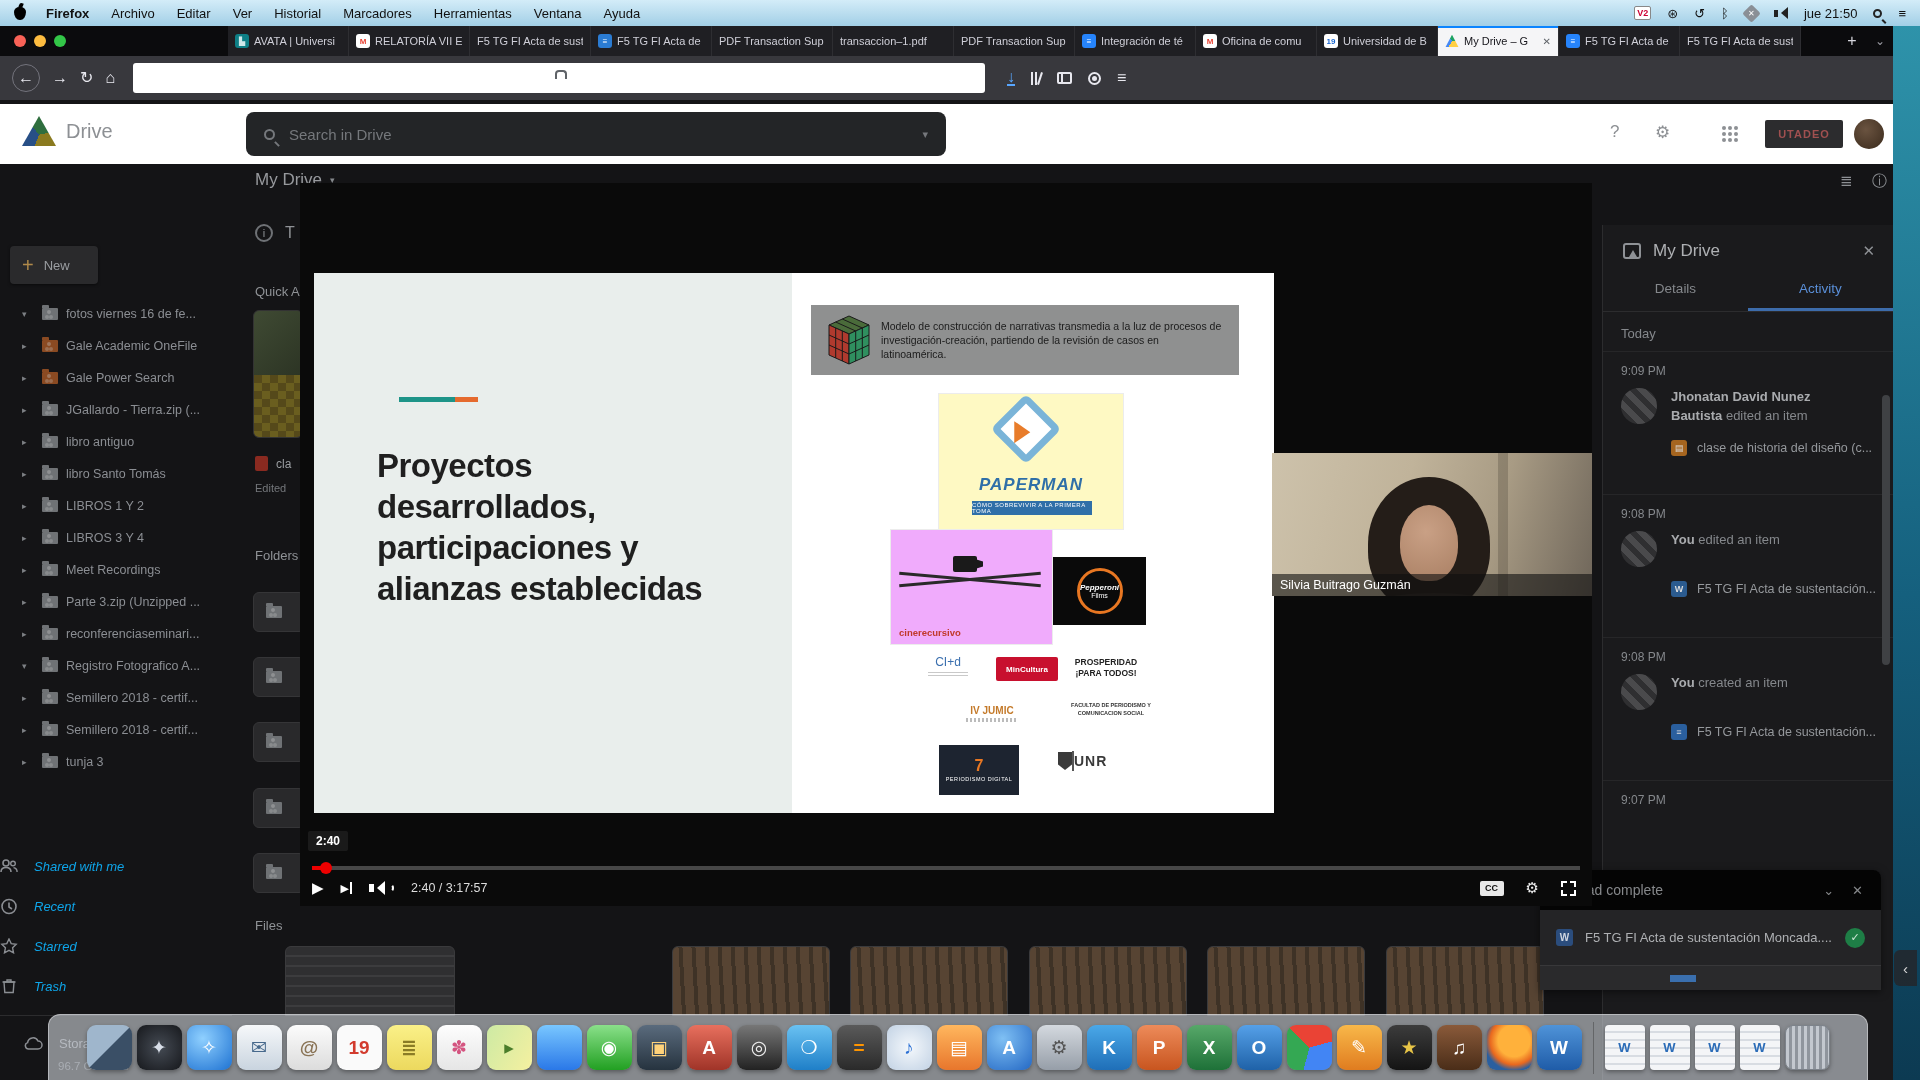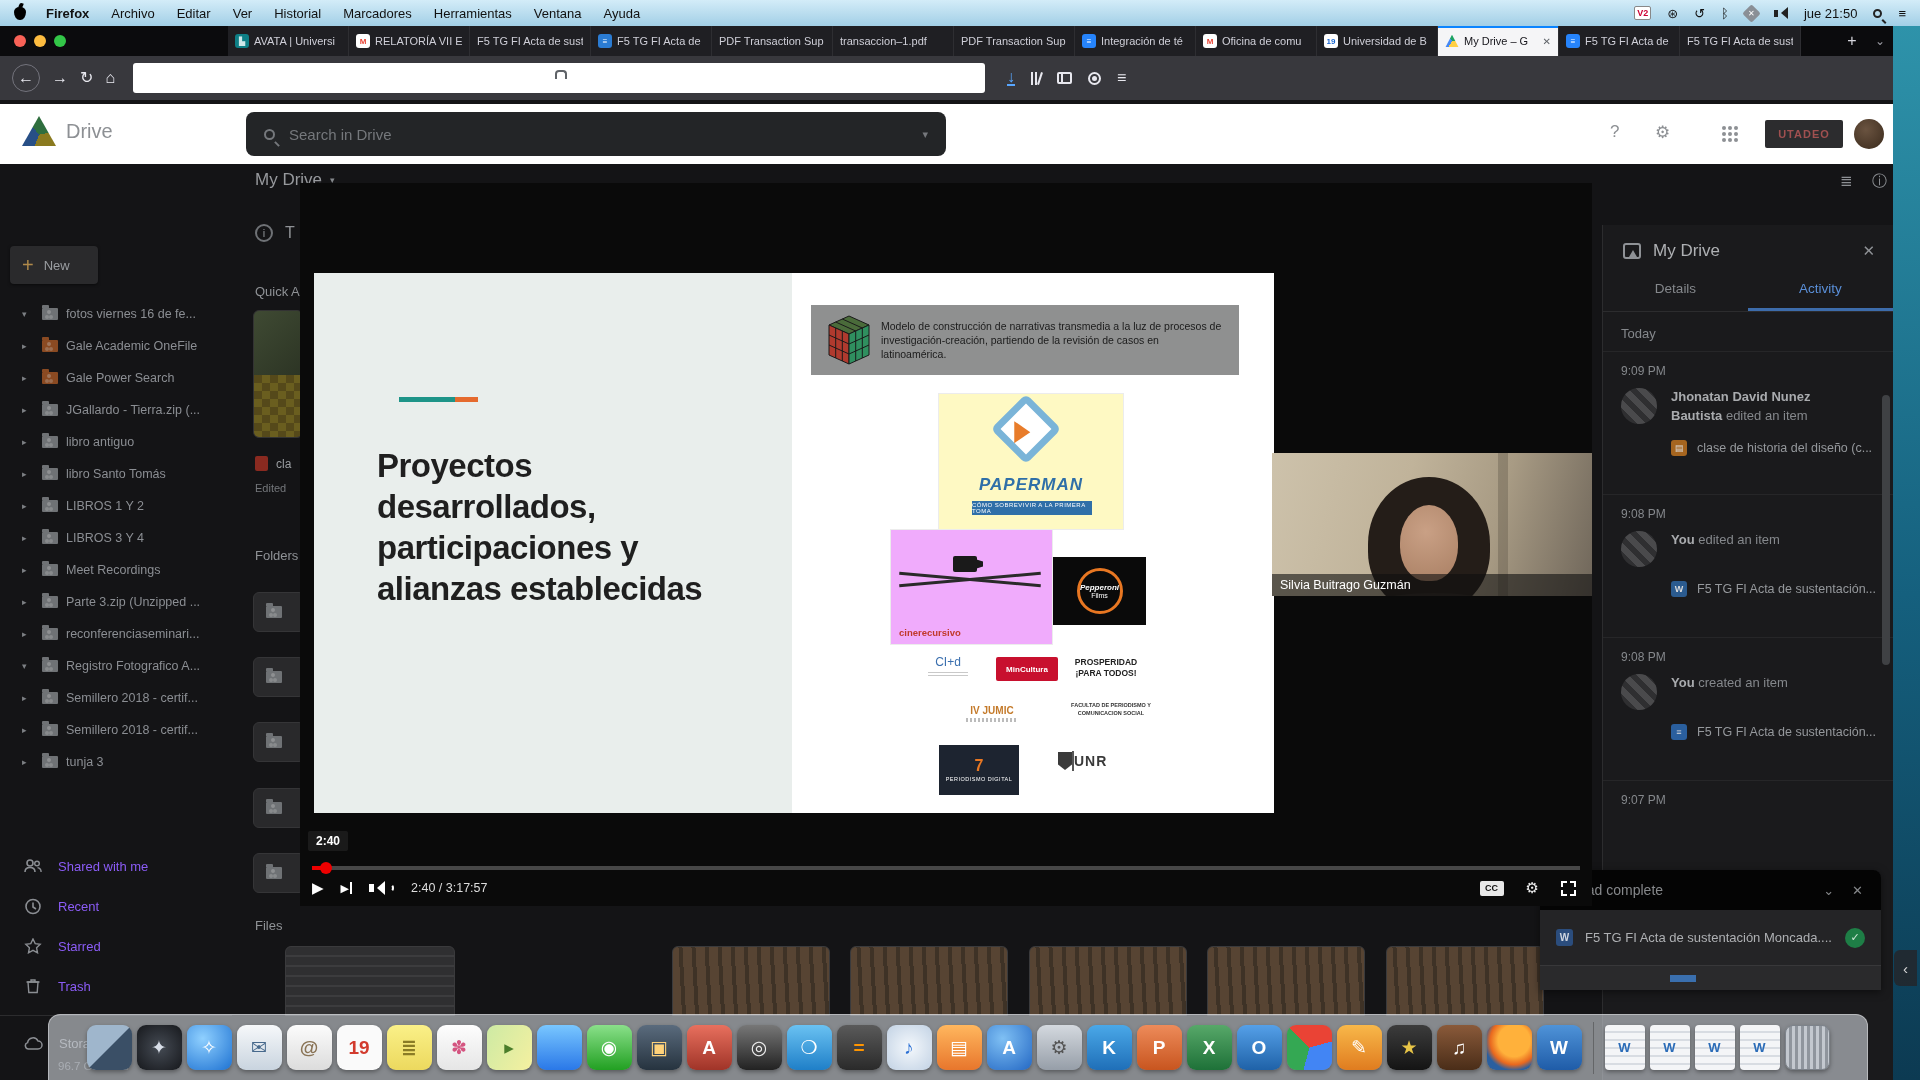--- a/index.html
+++ b/index.html
@@ -111,22 +111,22 @@
   .tree { position:absolute; left:0; top:138px; width:232px; }
   .titem { height:32px; display:flex; align-items:center; padding-left:22px; gap:8px; }
   .tarrow { width:12px; color:#7d8084; font-size:9px; }
   .fold { width:16px; height:12px; border-radius:1px; position:relative; flex:0 0 16px; }
   .fold::before { content:""; position:absolute; top:-3px; left:0; width:7px; height:3px;
     border-radius:1px 1px 0 0; background:inherit; }
   .fold::after { content:""; position:absolute; left:5px; top:2px; width:4px; height:4px; border-radius:50%;
     background:rgba(200,200,200,.35); box-shadow:-2px 5px 0 0px rgba(200,200,200,.3), 2px 5px 0 0px rgba(200,200,200,.3); }
   .tlabel { font-size:12.5px; color:#8b8e93; white-space:nowrap; overflow:hidden; flex:1; }
   .smenu { position:absolute; left:0; top:686px; width:232px; }
-  .smenu-item { height:40px; display:flex; align-items:center; gap:16px; padding-left:24px;
-    color:#8b5cf6; font-size:13px; }
+  .smenu-item { height:40px; display:flex; align-items:center; gap:16px; 
+    color:#0ea5e9; font-size:13px;font-style:italic; }
   .smenu-item svg { flex:0 0 18px; }
   .sdivider { position:absolute; left:0; top:855px; width:232px; height:1px; background:#2c2c2e; }
   .storage { position:absolute; left:0; top:866px; width:232px; }
   .storage-row { display:flex; align-items:center; gap:16px; padding-left:24px; height:34px;
     color:#8b8e93; font-size:13px; }
   .storage-used { padding-left:58px; font-size:11.5px; color:#6e7control175; color:#6e7175; }
 
   .dmain-title { position:absolute; left:255px; top:70px; font-size:17px; color:#97999d;
     display:flex; align-items:center; gap:8px; }
   .dmain-caret { font-size:9px; color:#85888c; }

